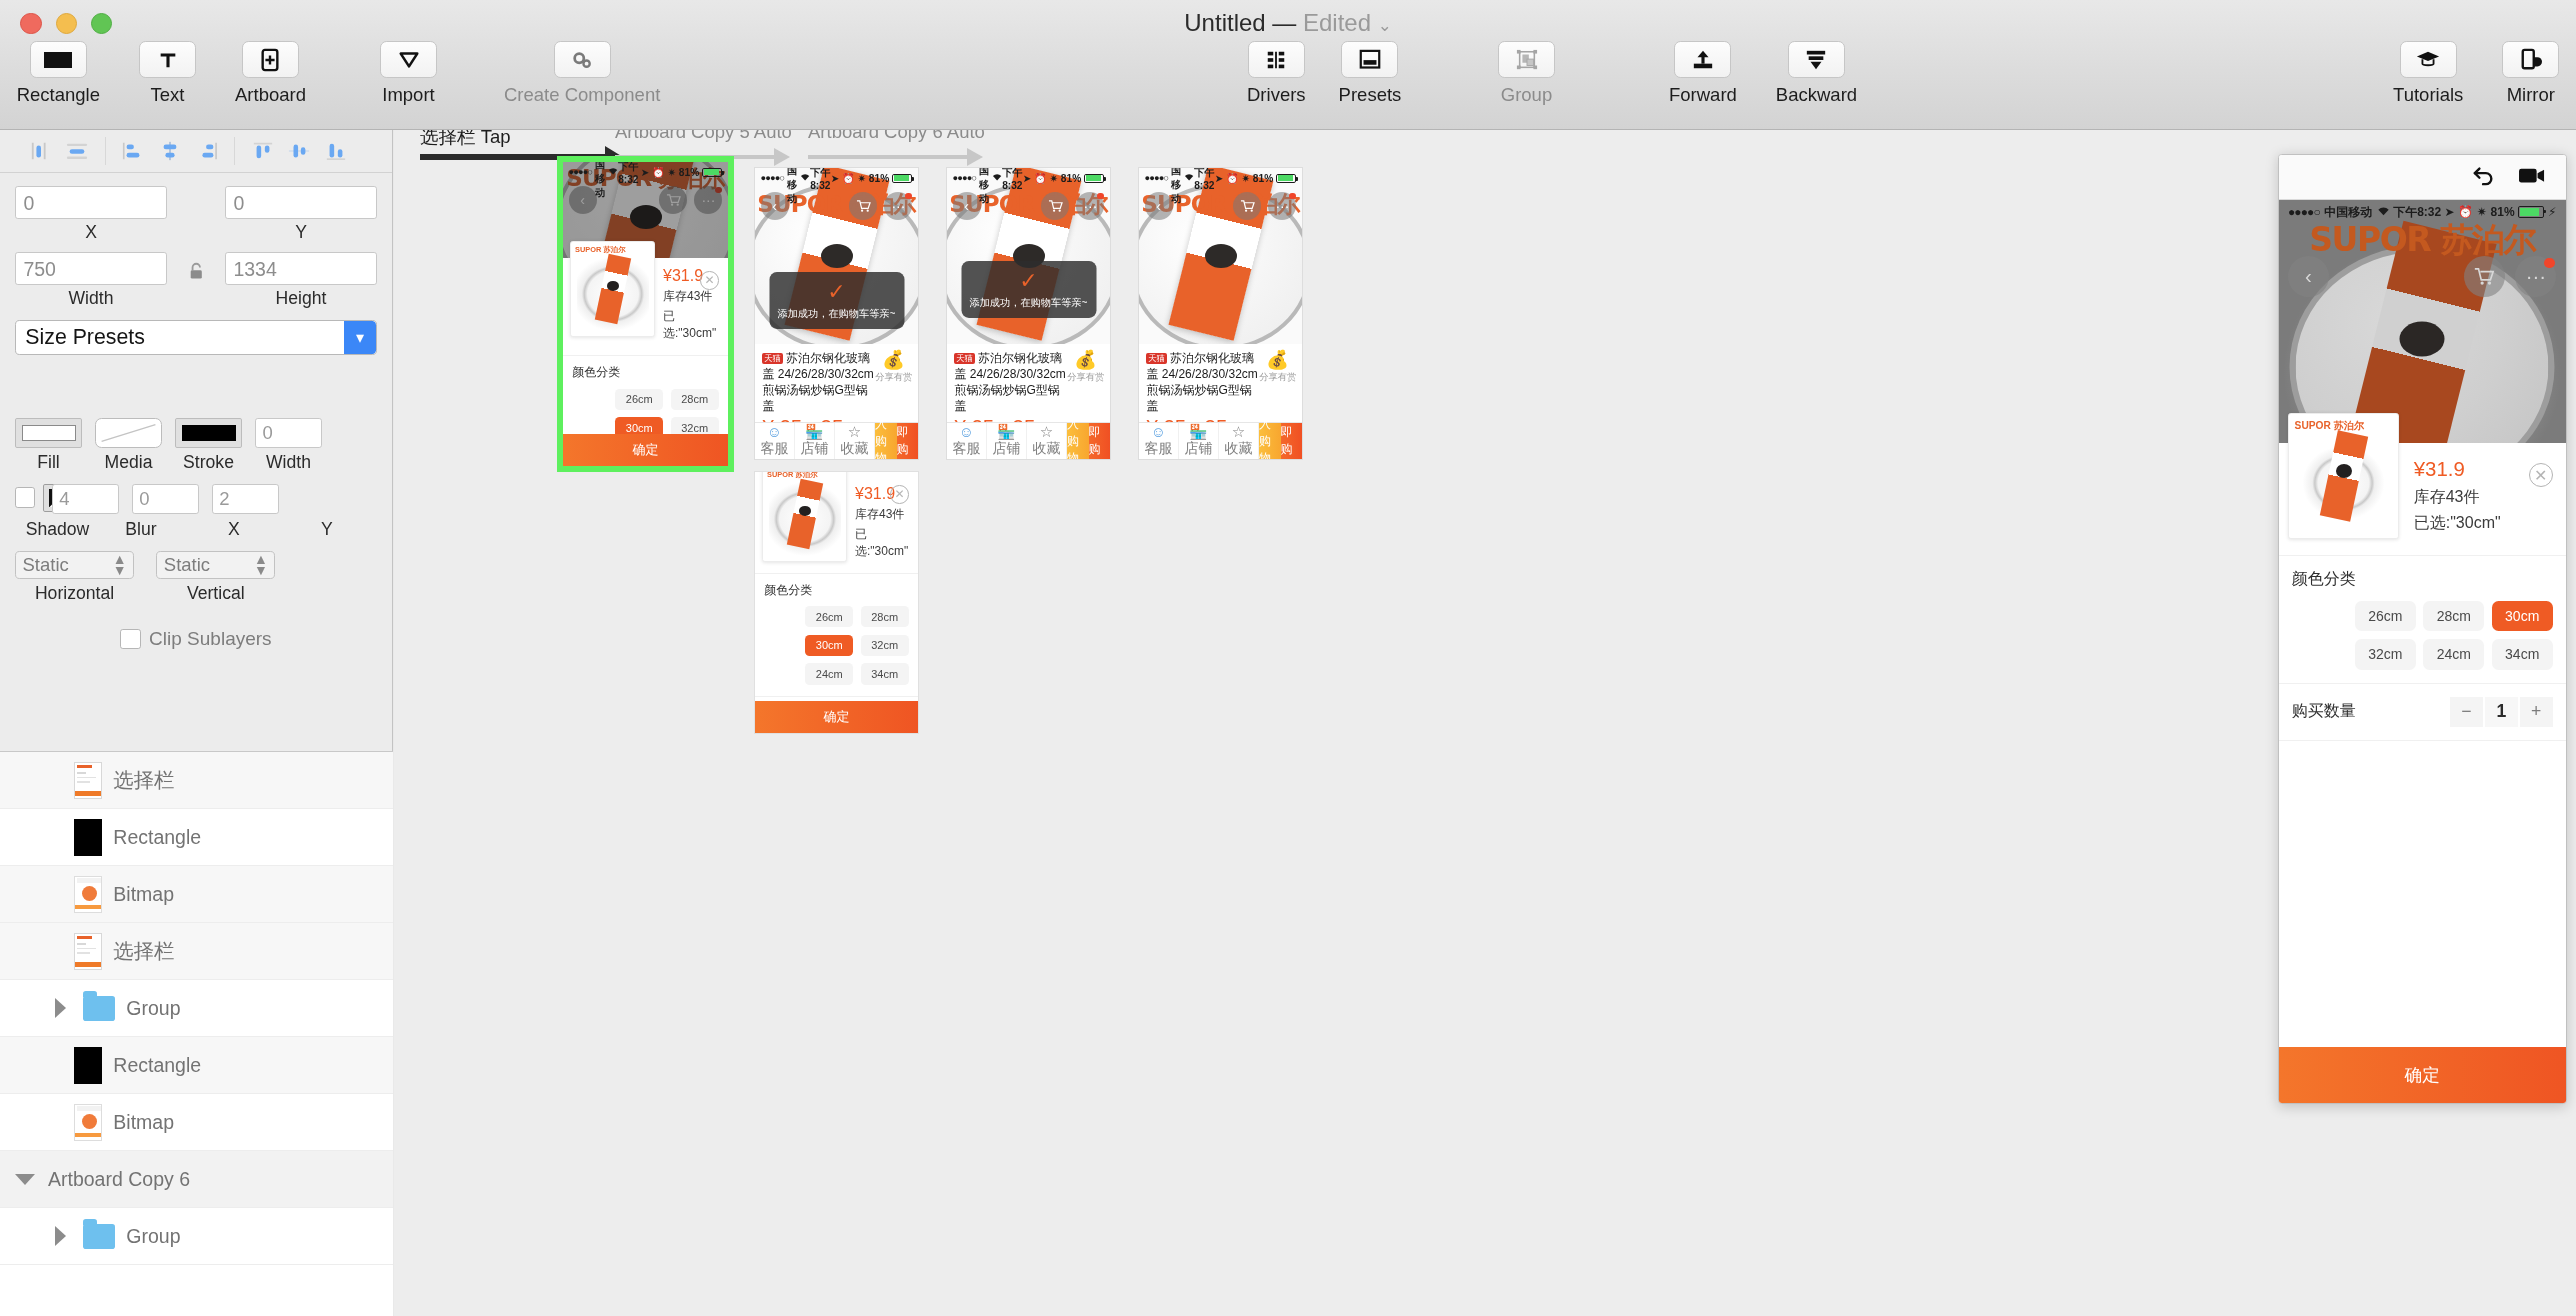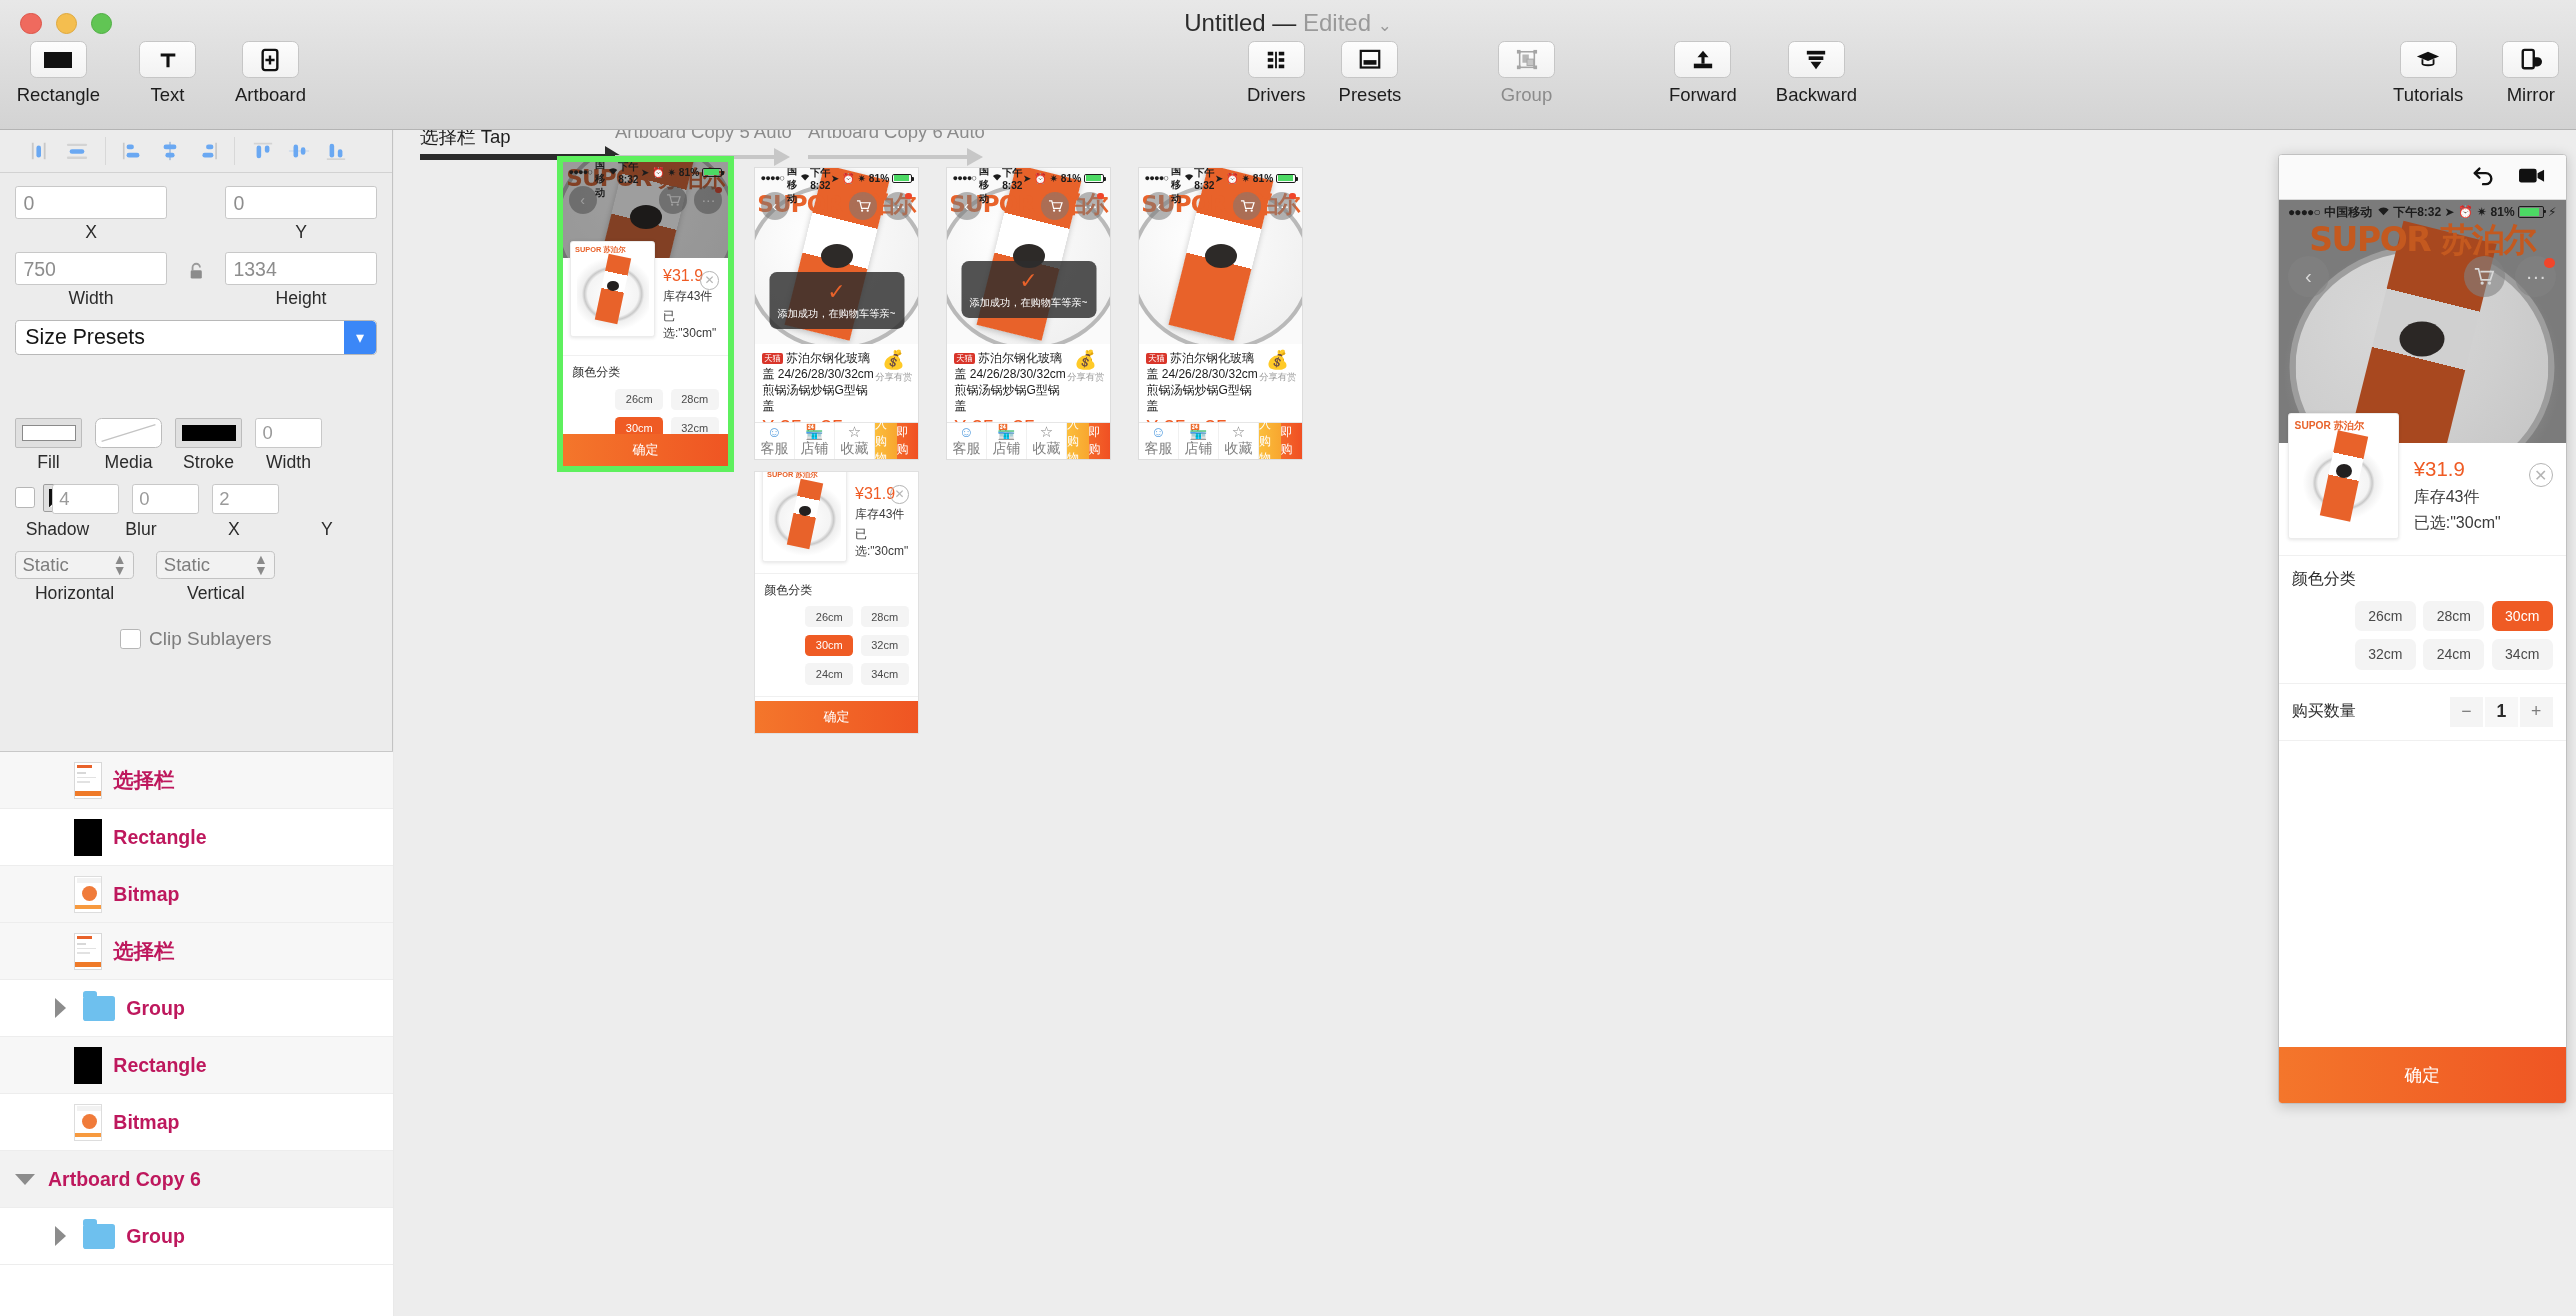--- a/index.html
+++ b/index.html
@@ -144,21 +144,21 @@
   }
   .thumb-folder:before {
     content:''; position:absolute; left:0; top:-4.6px; width:14px; height:5.6px; background:#6ec0ee; border-radius:2.8px 2.8px 0 0;
   }
   .thumb-bitmap {
     width: 28px; height: 37px; background: #fff; border: 0.9px solid #ddd; position: relative; overflow: hidden; flex: 0 0 auto;
   }
   .thumb-bitmap .bm-t { position:absolute; left:1.9px; top:1.9px; width:24px; height:4.6px; background:#f2f2f2; }
   .thumb-bitmap .bm-c { position:absolute; left:6.5px; top:9.3px; width:15px; height:15px; border-radius:50%; background:#f07b3a; }
   .thumb-bitmap .bm-b { position:absolute; left:0; bottom:2.8px; width:28px; height:3.7px; background:#f79a3f; }
-  .layer-name { font-size: 19.5px; color: #be185d; font-weight: bold; }
+  .layer-name { font-size: 19.5px; color: #737373; }
   .layer-name.cjk { font-size: 20.4px; }
 
   
   #canvas {
     position: absolute; left: 394px; top: 130px; width: 2182px; height: 1187px;
     background: #ededed; overflow: hidden;
   }
 
   .flowlabel { position: absolute; font-size: 18.5px; white-space: nowrap; }
   .flowline { position: absolute; height: 5.6px; }
@@ -394,20 +394,39 @@
       <div class="tb-btn">
         <svg width="22" height="24" viewBox="0 0 24 26">
           <rect x="4" y="2" width="16" height="22" rx="2.5" fill="none" stroke="#111" stroke-width="2.6"></rect>
           <path d="M12 8v10M7 13h10" stroke="#111" stroke-width="2.6"></path>
         </svg>
       </div>
       <div class="tb-label">Artboard</div>
     </div>
   </div>
 
+  <div class="tb-group" style="left:380px;">
+    <div class="tb-item" style="margin-right:67px;">
+      <div class="tb-btn">
+        <svg width="24" height="22" viewBox="0 0 26 24">
+            <path d="M4 5h18L13 19z" fill="none" stroke="#111" stroke-width="2.8" stroke-linejoin="round"></path>
+          </svg>
+      </div>
+      <div class="tb-label">Import</div>
+    </div>
+    <div class="tb-item">
+      <div class="tb-btn">
+        <svg width="24" height="22" viewBox="0 0 26 24">
+          <circle cx="10" cy="10" r="5" fill="none" stroke="#7a7a7a" stroke-width="3"></circle>
+          <circle cx="18" cy="16" r="3.4" fill="none" stroke="#7a7a7a" stroke-width="2.6"></circle>
+        </svg>
+      </div>
+      <div class="tb-label dim">Create Component</div>
+    </div>
+  </div>
 
   <div class="tb-group" style="left:1247px;">
     <div class="tb-item" style="margin-right:33px;">
       <div class="tb-btn">
         <svg width="24" height="22" viewBox="0 0 26 24">
           <path d="M13 3v18" stroke="#111" stroke-width="2"></path>
           <rect x="4" y="3" width="6" height="4" fill="#111"></rect>
             <rect x="16" y="3" width="6" height="4" fill="#111"></rect>
           <rect x="4" y="10" width="6" height="4" fill="#111"></rect>
             <rect x="16" y="10" width="6" height="4" fill="#111"></rect>

